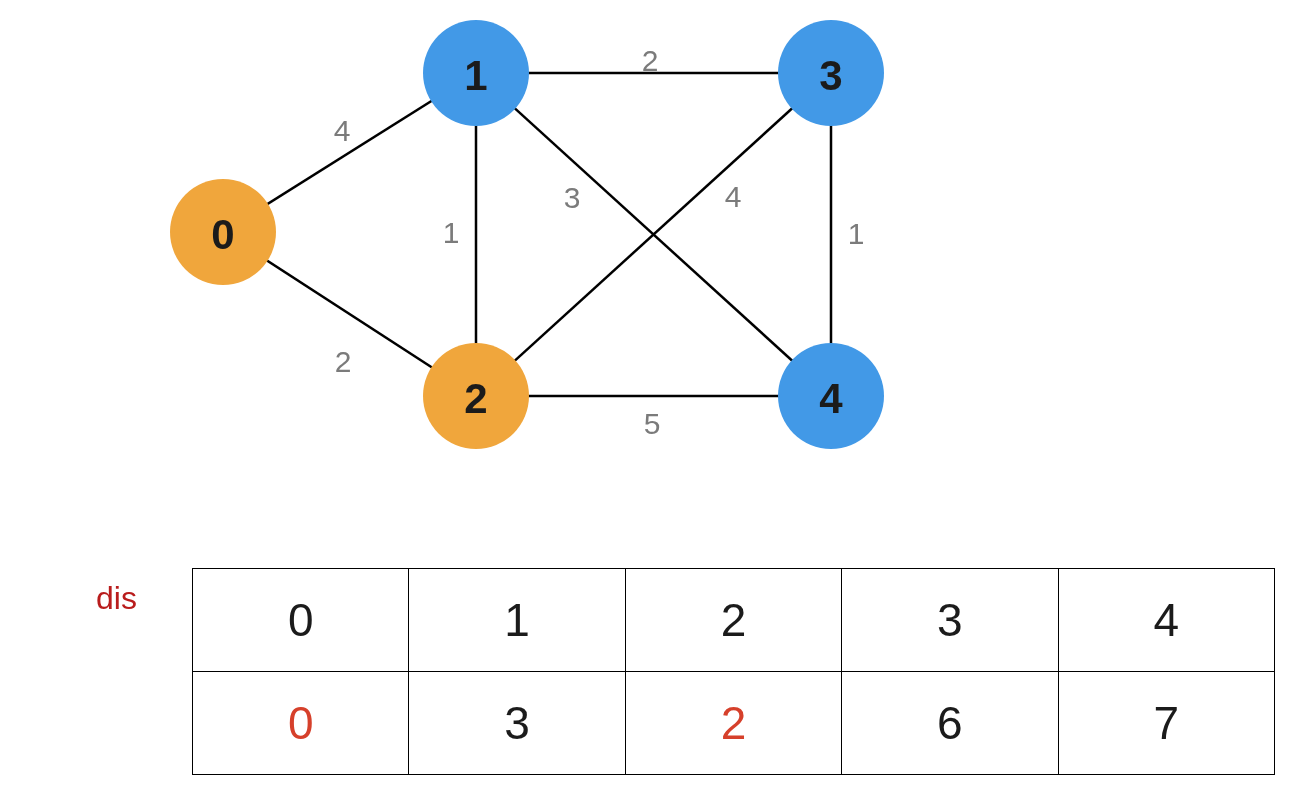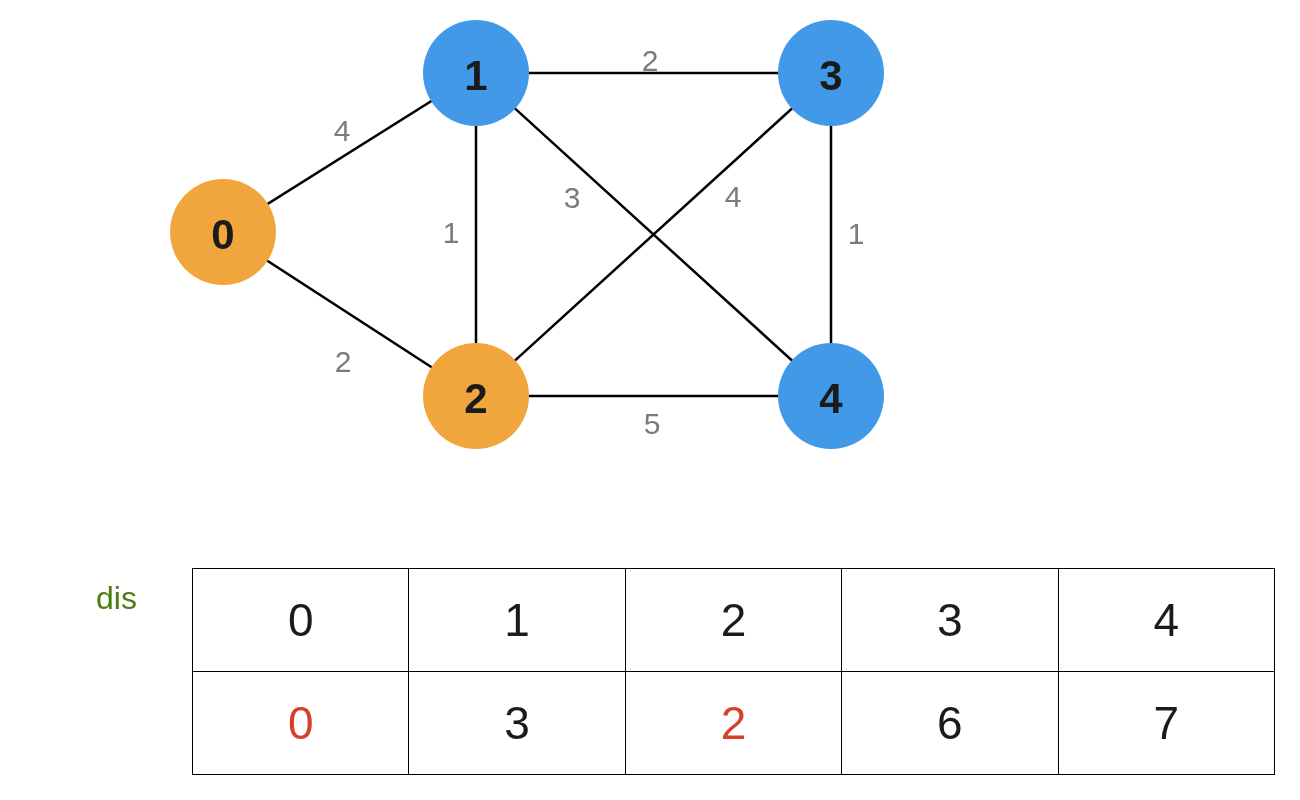--- a/index.html
+++ b/index.html
@@ -38,21 +38,21 @@
     font-family: "Liberation Sans", sans-serif;
     text-anchor: middle;
     dominant-baseline: central;
   }
   .dis-label {
     position: absolute;
     left: 96px;
     top: 582px;
     font-size: 32px;
     line-height: 1;
-    color: #4d7c0f;
+    color: #b91c1c;
   }
   .dis-table {
     position: absolute;
     left: 192px;
     top: 568px;
     width: 1083px;
     height: 207px;
     display: grid;
     grid-template-columns: repeat(5, 1fr);
     grid-template-rows: 1fr 1fr;

